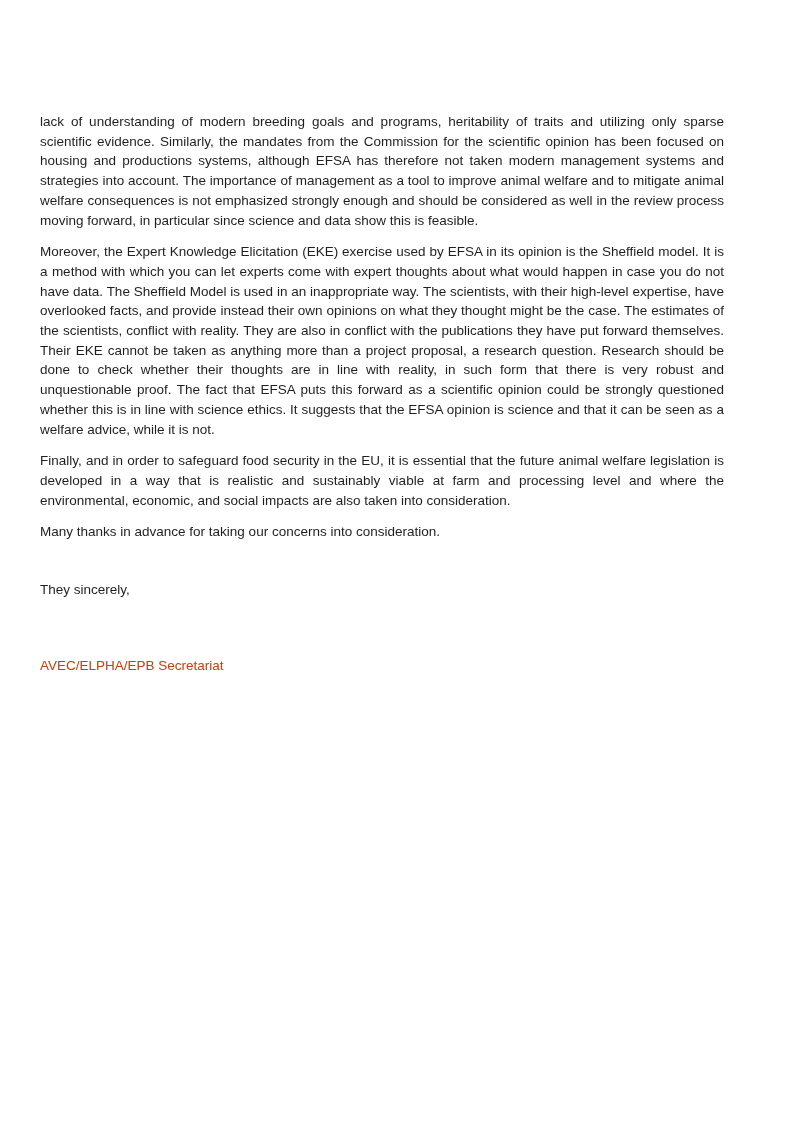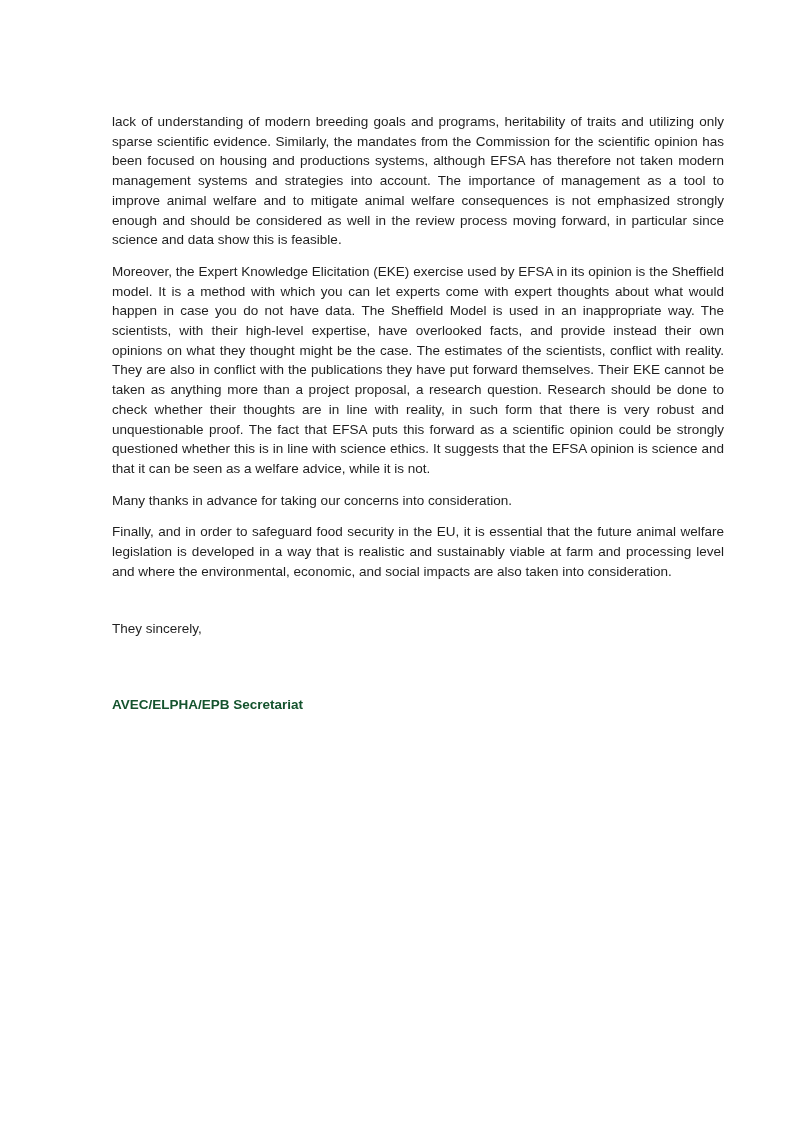--- a/index.html
+++ b/index.html
@@ -5,57 +5,57 @@
   * { margin: 0; padding: 0; box-sizing: border-box; }
   html, body {
     background: #ffffff;
     font-family: "Liberation Sans", "DejaVu Sans", sans-serif;
   }
   .page {
     position: relative;
     width: 800px;
     height: 888px;
     background: #ffffff;
-    padding: 112px 76px 0 112px;
+    padding: 112px 76px 0 40px;
     overflow: hidden;
   }
   .body-text p.para {
     font-size: 13.5px;
     line-height: 19.7px;
     color: #1f1f1f;
     text-align: justify;
     margin-bottom: 12px;
   }
   p.closing {
     font-size: 13.5px;
     line-height: 19.7px;
     color: #1f1f1f;
     margin-top: 38px;
   }
   p.signature {
     font-size: 13.5px;
     line-height: 19.7px;
-    color: #14532d;
-    font-weight: bold;
+    color: #c2410c;
+    font-weight: normal;
     margin-top: 56px;
   }
   .page-number {
     position: absolute;
     top: 1048px;
     right: 76px;
     font-size: 13.5px;
     color: #1f1f1f;
   }
 </style>
 </head>
 <body>
 
 <div class="page">
   <div class="body-text">
     <p class="para">lack of understanding of modern breeding goals and programs, heritability of traits and utilizing only sparse scientific evidence. Similarly, the mandates from the Commission for the scientific opinion has been focused on housing and productions systems, although EFSA has therefore not taken modern management systems and strategies into account. The importance of management as a tool to improve animal welfare and to mitigate animal welfare consequences is not emphasized strongly enough and should be considered as well in the review process moving forward, in particular since science and data show this is feasible.</p>
     <p class="para">Moreover, the Expert Knowledge Elicitation (EKE) exercise used by EFSA in its opinion is the Sheffield model. It is a method with which you can let experts come with expert thoughts about what would happen in case you do not have data. The Sheffield Model is used in an inappropriate way. The scientists, with their high-level expertise, have overlooked facts, and provide instead their own opinions on what they thought might be the case. The estimates of the scientists, conflict with reality. They are also in conflict with the publications they have put forward themselves. Their EKE cannot be taken as anything more than a project proposal, a research question. Research should be done to check whether their thoughts are in line with reality, in such form that there is very robust and unquestionable proof. The fact that EFSA puts this forward as a scientific opinion could be strongly questioned whether this is in line with science ethics. It suggests that the EFSA opinion is science and that it can be seen as a welfare advice, while it is not.</p>
+    <p class="para">Finally, and in order to safeguard food security in the EU, it is essential that the future animal welfare legislation is developed in a way that is realistic and sustainably viable at farm and processing level and where the environmental, economic, and social impacts are also taken into consideration.</p>
     <p class="para">Many thanks in advance for taking our concerns into consideration.</p>
-    <p class="para">Finally, and in order to safeguard food security in the EU, it is essential that the future animal welfare legislation is developed in a way that is realistic and sustainably viable at farm and processing level and where the environmental, economic, and social impacts are also taken into consideration.</p>
     <p class="closing">They sincerely,</p>
     <p class="signature">AVEC/ELPHA/EPB Secretariat</p>
   </div>
   <div class="page-number">2</div>
 </div>
 
 </body></html>

